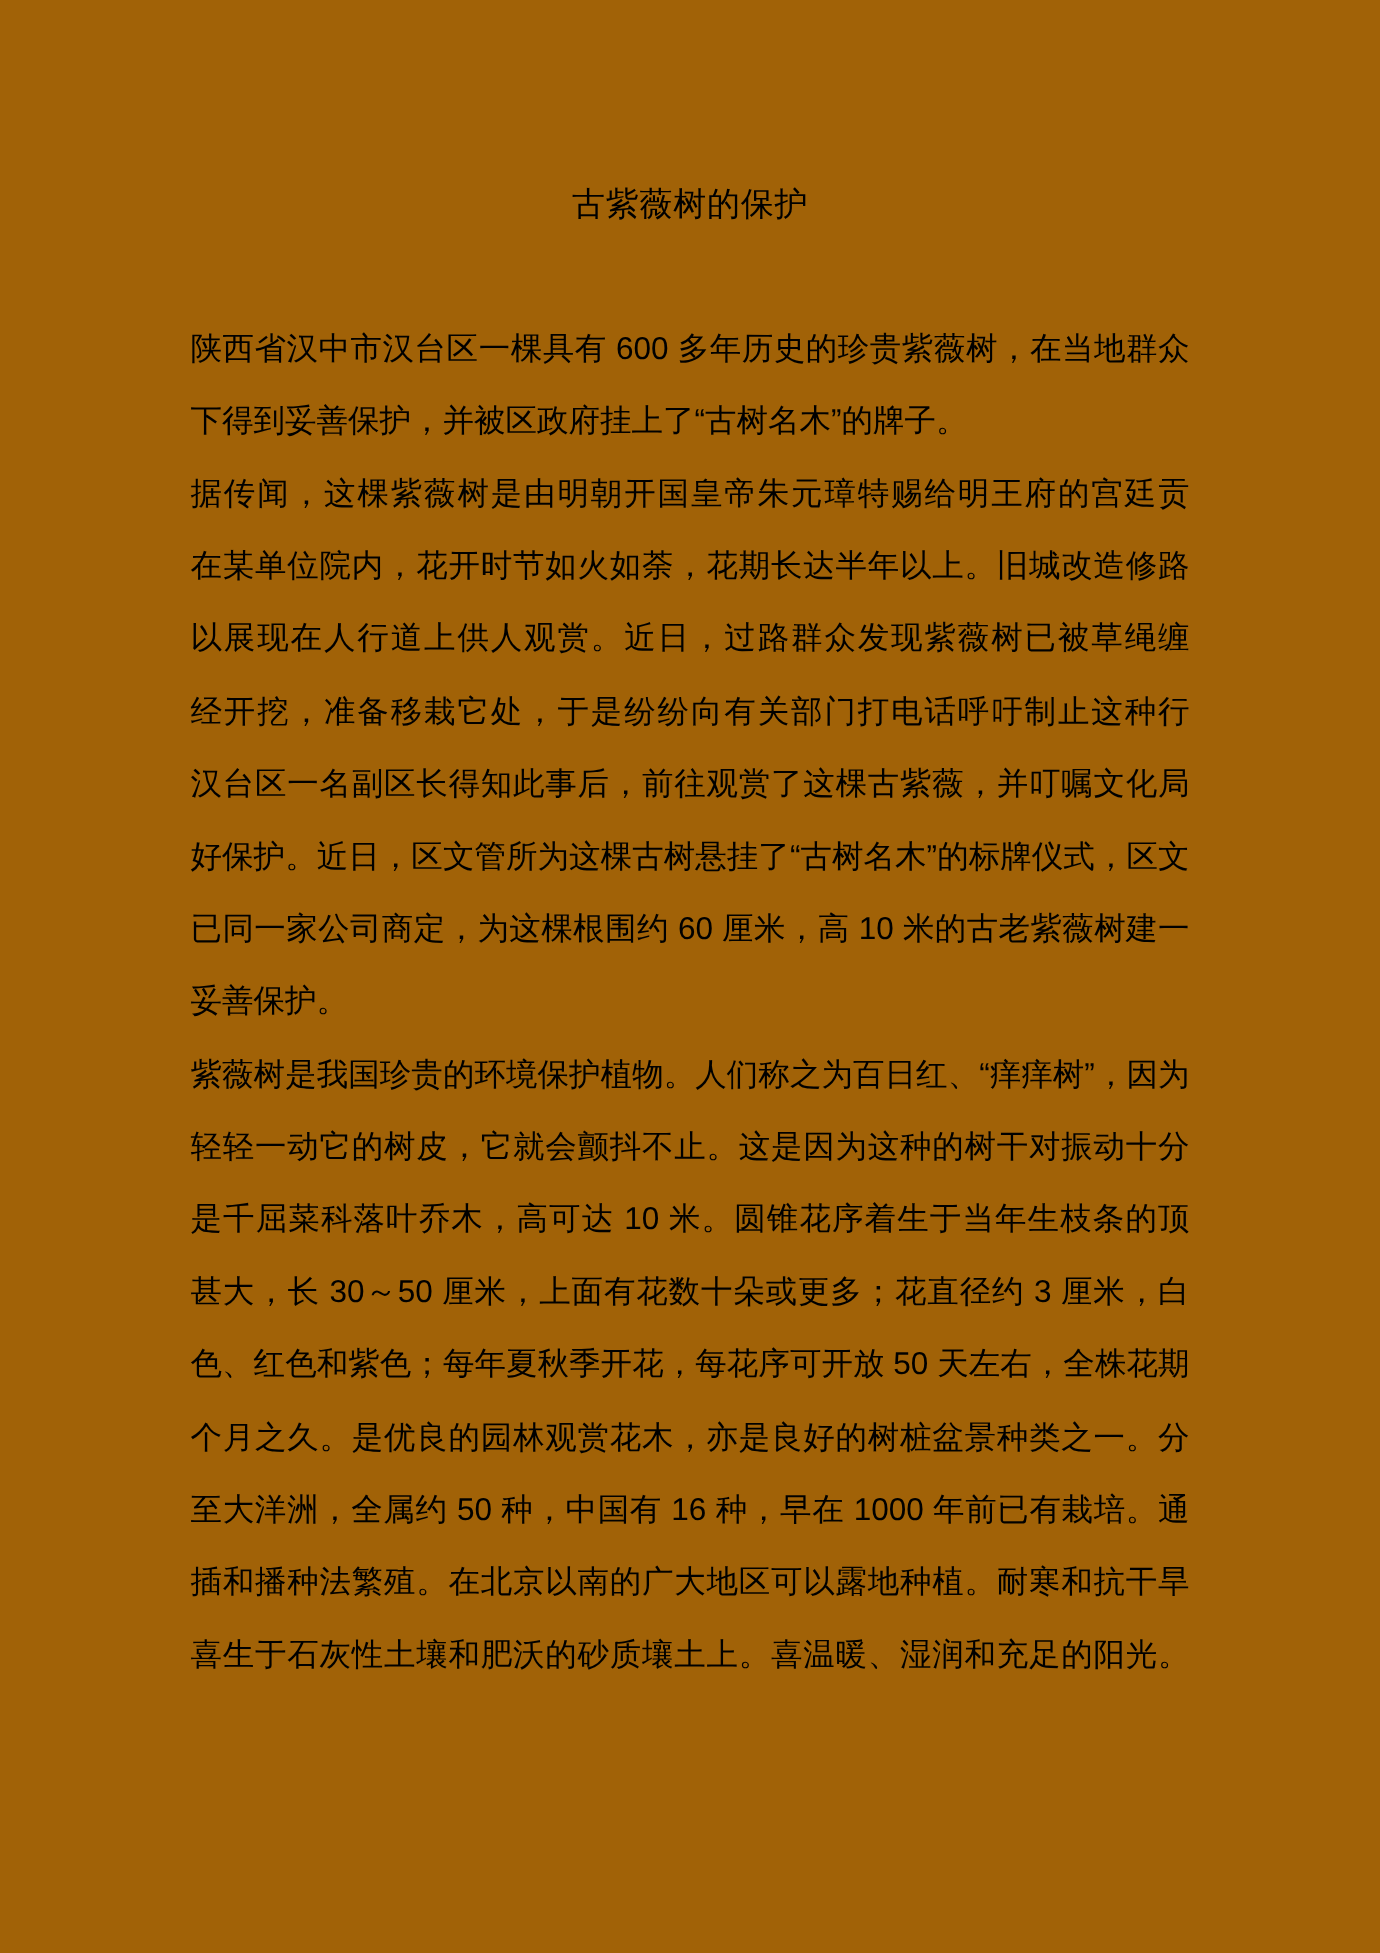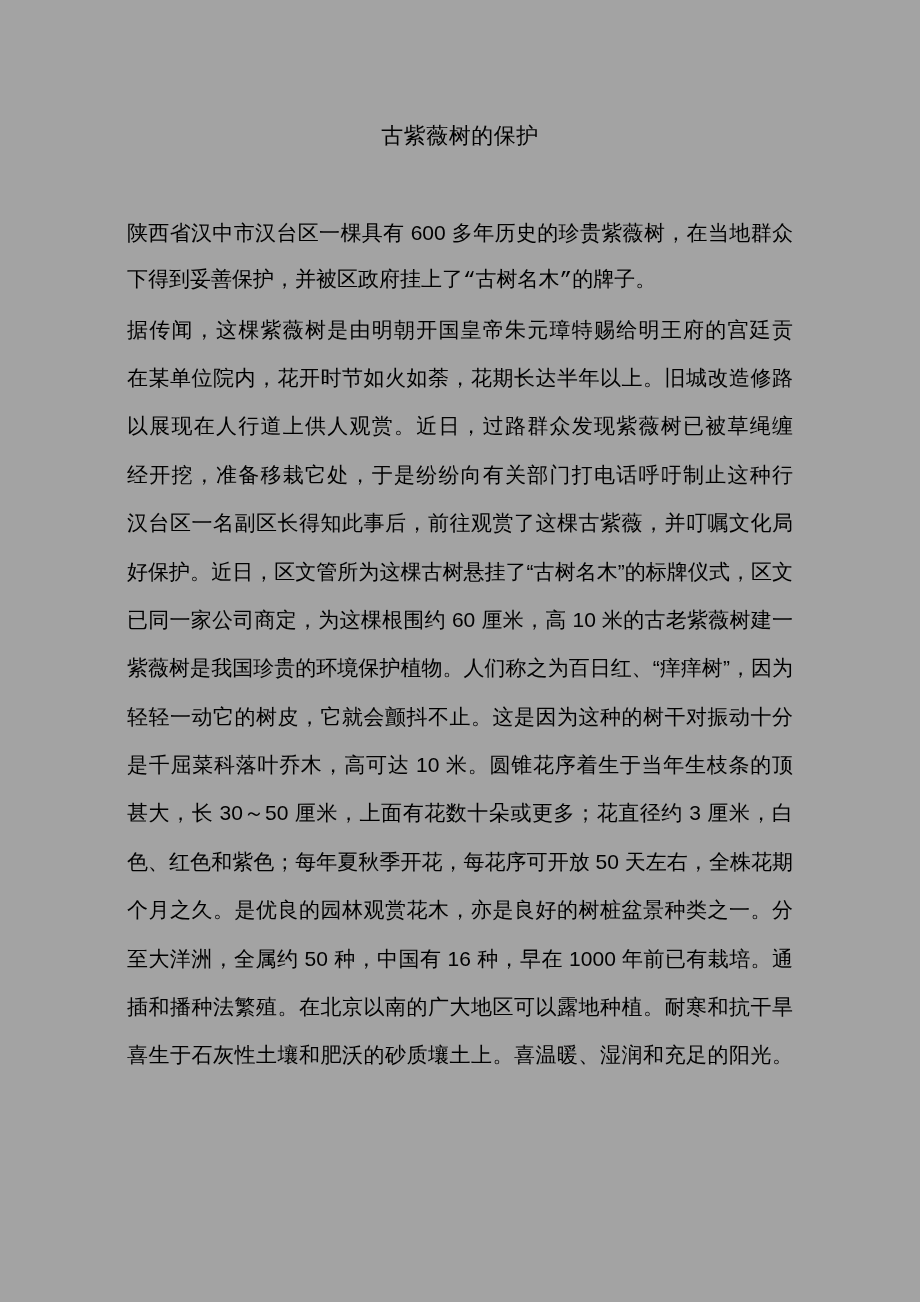--- a/index.html
+++ b/index.html
@@ -10,21 +10,21 @@
   body {
     width: 920px;
     height: 1302px;
     overflow: hidden;
     font-family: "Liberation Sans", sans-serif;
   }
   .page {
     position: relative;
     width: 920px;
     height: 1302px;
-    background: #a3a3a3;
+    background: #a16207;
   }
   .doc {
     position: absolute;
     left: 127px;
     top: 112px;
     width: 666px;
     color: #000000;
   }
   .doc-title {
     margin: 0;
@@ -43,21 +43,20 @@
   }
   .line {
     height: 48.4px;
     line-height: 48.4px;
     text-align: justify;
     text-align-last: justify;
     overflow: hidden;
   }
   .line.para-end {
     text-align-last: left;
-    font-family: Liberation Mono, monospace;
   }
 </style>
 </head>
 <body>
 
 <div class="page">
   <div class="doc">
     <h1 class="doc-title">古紫薇树的保护</h1>
     <div class="body-text" id="body-text">
         <div class="paragraph">
@@ -65,20 +64,21 @@
           <div class="line para-end">下得到妥善保护，并被区政府挂上了“古树名木”的牌子。</div>
         </div>
         <div class="paragraph">
           <div class="line">据传闻，这棵紫薇树是由明朝开国皇帝朱元璋特赐给明王府的宫廷贡树。它原长</div>
           <div class="line">在某单位院内，花开时节如火如荼，花期长达半年以上。旧城改造修路时，才得</div>
           <div class="line">以展现在人行道上供人观赏。近日，过路群众发现紫薇树已被草绳缠捆，根部已</div>
           <div class="line">经开挖，准备移栽它处，于是纷纷向有关部门打电话呼吁制止这种行为。汉中市</div>
           <div class="line">汉台区一名副区长得知此事后，前往观赏了这棵古紫薇，并叮嘱文化局的同志好</div>
           <div class="line">好保护。近日，区文管所为这棵古树悬挂了“古树名木”的标牌仪式，区文化局</div>
           <div class="line">已同一家公司商定，为这棵根围约 60 厘米，高 10 米的古老紫薇树建一围栏，</div>
+          <div class="line para-end">妥善保护。</div>
         </div>
         <div class="paragraph">
           <div class="line">紫薇树是我国珍贵的环境保护植物。人们称之为百日红、“痒痒树”，因为只要</div>
           <div class="line">轻轻一动它的树皮，它就会颤抖不止。这是因为这种的树干对振动十分敏感。它</div>
           <div class="line">是千屈菜科落叶乔木，高可达 10 米。圆锥花序着生于当年生枝条的顶端，花序</div>
           <div class="line">甚大，长 30～50 厘米，上面有花数十朵或更多；花直径约 3 厘米，白色、堇</div>
           <div class="line">色、红色和紫色；每年夏秋季开花，每花序可开放 50 天左右，全株花期长达 4</div>
           <div class="line">个月之久。是优良的园林观赏花木，亦是良好的树桩盆景种类之一。分布东南亚</div>
           <div class="line">至大洋洲，全属约 50 种，中国有 16 种，早在 1000 年前已有栽培。通常用扦</div>
           <div class="line">插和播种法繁殖。在北京以南的广大地区可以露地种植。耐寒和抗干旱能力较强；</div>

